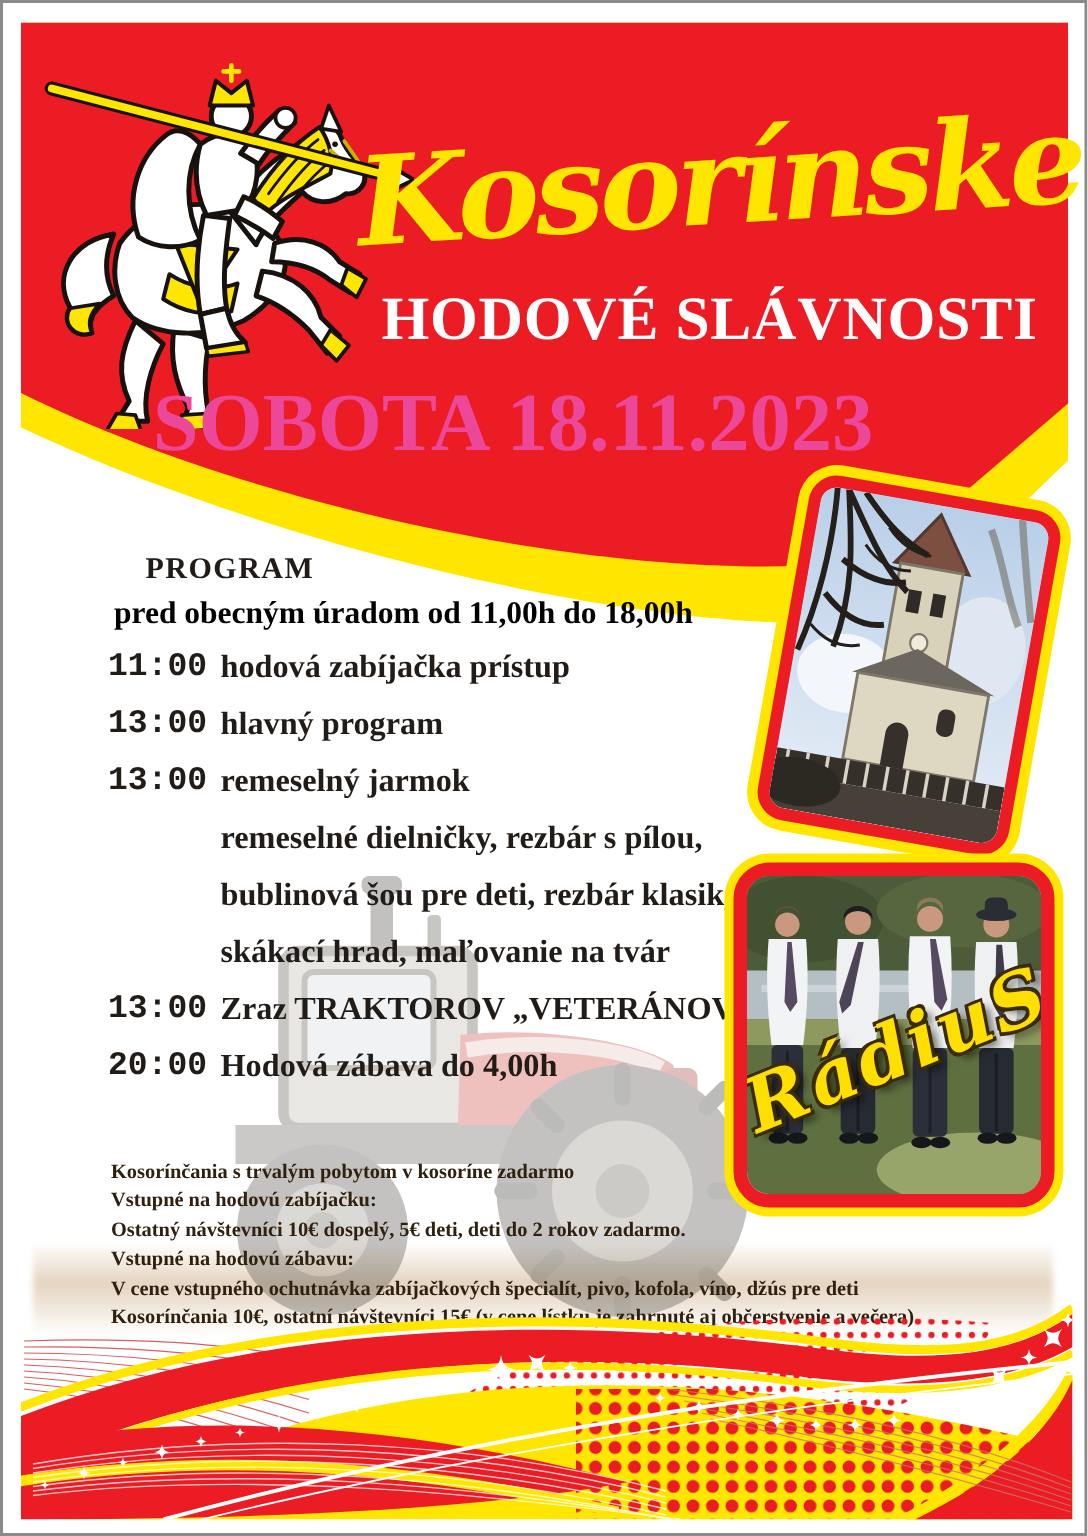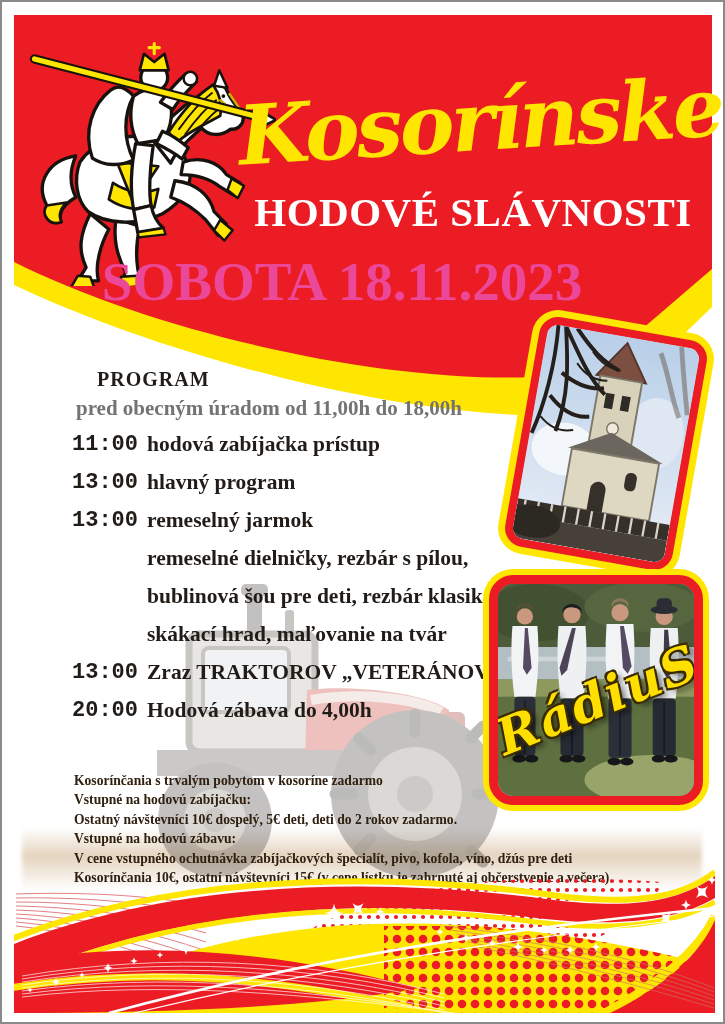--- a/index.html
+++ b/index.html
@@ -22,21 +22,21 @@
   .subtitle{
     left:242px;top:186px;width:458px;text-align:center;
     font-size:41px;font-weight:bold;color:#ffffff;letter-spacing:.5px;white-space:nowrap;
   }
   .date-line{
     left:50px;top:248px;width:580px;text-align:center;
     font-size:55px;font-weight:bold;color:#ec4899;white-space:nowrap;
   }
   
   .program-heading{left:70px;top:366px;font-size:20px;font-weight:bold;letter-spacing:1px;color:#221c18;margin-left:25px;}
-  .program-location{left:74px;top:394px;font-size:21px;font-weight:bold;color:#737373;}
+  .program-location{left:74px;top:394px;font-size:21px;font-weight:bold;color:#000000;}
   .program-list{left:70px;top:430px;width:480px;color:#221c18;}
   .program-row{display:flex;height:38px;align-items:flex-start;}
   .program-row .t{width:75px;font-weight:bold;font-size:22px;flex:none;font-family:Liberation Mono, monospace;}
   .program-row .d{font-weight:bold;font-size:21.5px;white-space:nowrap;}
   
   .notes{left:72px;top:769px;width:630px;font-size:13.6px;font-weight:bold;
          line-height:19.4px;color:#30200f;}
   .notes div{white-space:nowrap;}
   
   .tractor-svg{left:95px;top:570px;width:410px;height:315px;opacity:.3;filter:blur(.4px);}

